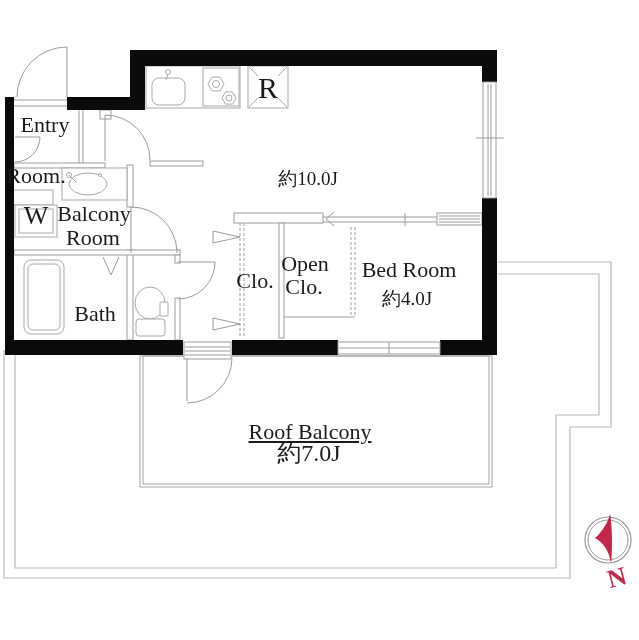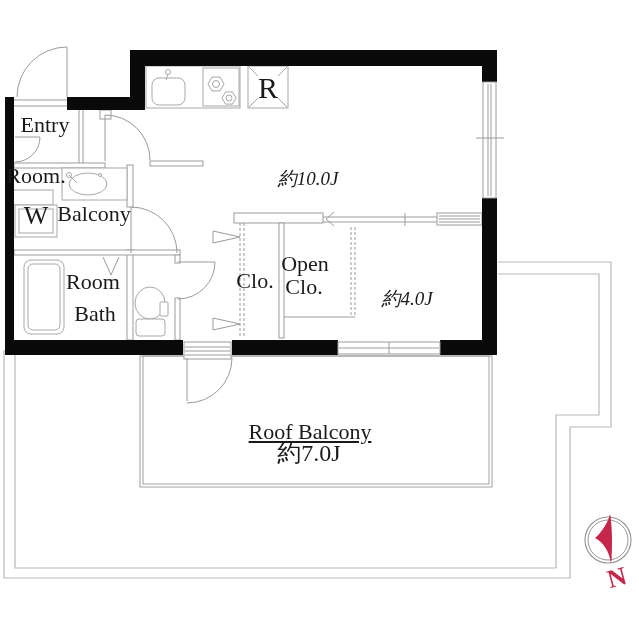--- a/index.html
+++ b/index.html
@@ -1,21 +1,21 @@
 <!DOCTYPE html>
 <html><head>
 <meta charset="utf-8">
 <style>
   html,body{margin:0;padding:0;background:#fff;}
   #stage{position:relative;width:639px;height:640px;background:#ffffff;overflow:hidden;
          font-family:"Liberation Serif","DejaVu Serif",serif;}
   #plan-svg{position:absolute;left:0;top:0;}
   .lbl{position:absolute;transform:translate(-50%,-50%);white-space:nowrap;
        color:#1a1a1a;font-size:22px;line-height:1;}
-  .lbl.small{font-size:19px;font-style:italic;}
+  .lbl.small{font-size:19px;}
   .lbl.mid{font-size:24px;}
   .lbl.big{font-size:30px;}
   .lbl.w{font-size:26px;}
   #lbl-compass-n{color:#c4274a;font-size:26px;font-weight:bold;
        transform:translate(-50%,-50%) rotate(-15deg);}
 </style>
 </head>
 <body>
 
 <div id="stage">
@@ -189,25 +189,26 @@
       <path d="M610,514 C608,523 601,533 595,538 C604,543 609,551 611,563 C612.5,548 612.5,528 610,514 Z" fill="#c4274a" stroke="none"></path>
       <line x1="610" y1="516" x2="611" y2="561" stroke="#c4274a" stroke-width="0.8"></line>
     </g>
   </g>
 </svg>
 
   <div class="lbl" id="lbl-entry" style="left:45px;top:125px;">Entry</div>
   <div class="lbl" id="lbl-shoe" style="left:36px;top:176px;">Room.</div>
   <div class="lbl w" id="lbl-washer" style="left:36px;top:216px;">W</div>
   <div class="lbl" id="lbl-powder1" style="left:94px;top:214px;">Balcony</div>
-  <div class="lbl" id="lbl-powder2" style="left:93px;top:238px;margin-top:44px;">Room</div>
+  <div class="lbl" id="lbl-powder2" style="left:93px;top:238px;">Room</div>
   <div class="lbl" id="lbl-bath" style="left:95px;top:314px;">Bath</div>
   <div class="lbl small" id="lbl-ldk-sz" style="left:308px;top:178px;">約10.0J</div>
   <div class="lbl" id="lbl-clo" style="left:255px;top:281px;">Clo.</div>
   <div class="lbl" id="lbl-openclo1" style="left:305px;top:264px;">Open</div>
   <div class="lbl" id="lbl-openclo2" style="left:304px;top:287px;">Clo.</div>
+  <div class="lbl" id="lbl-bed" style="left:409px;top:270px;">Bed Room</div>
   <div class="lbl small" id="lbl-bed-sz" style="left:407px;top:298px;">約4.0J</div>
   <div class="lbl" id="lbl-balcony" style="left:310px;top:432px;text-decoration:underline;">Roof Balcony</div>
   <div class="lbl mid" id="lbl-balc-sz" style="left:309px;top:453px;">約7.0J</div>
   <div class="lbl big" id="lbl-fridge" style="left:268px;top:88px;">R</div>
   <div class="lbl" id="lbl-compass-n" style="left:617px;top:578px;">N</div>
 
 </div>
 
 </body></html>

